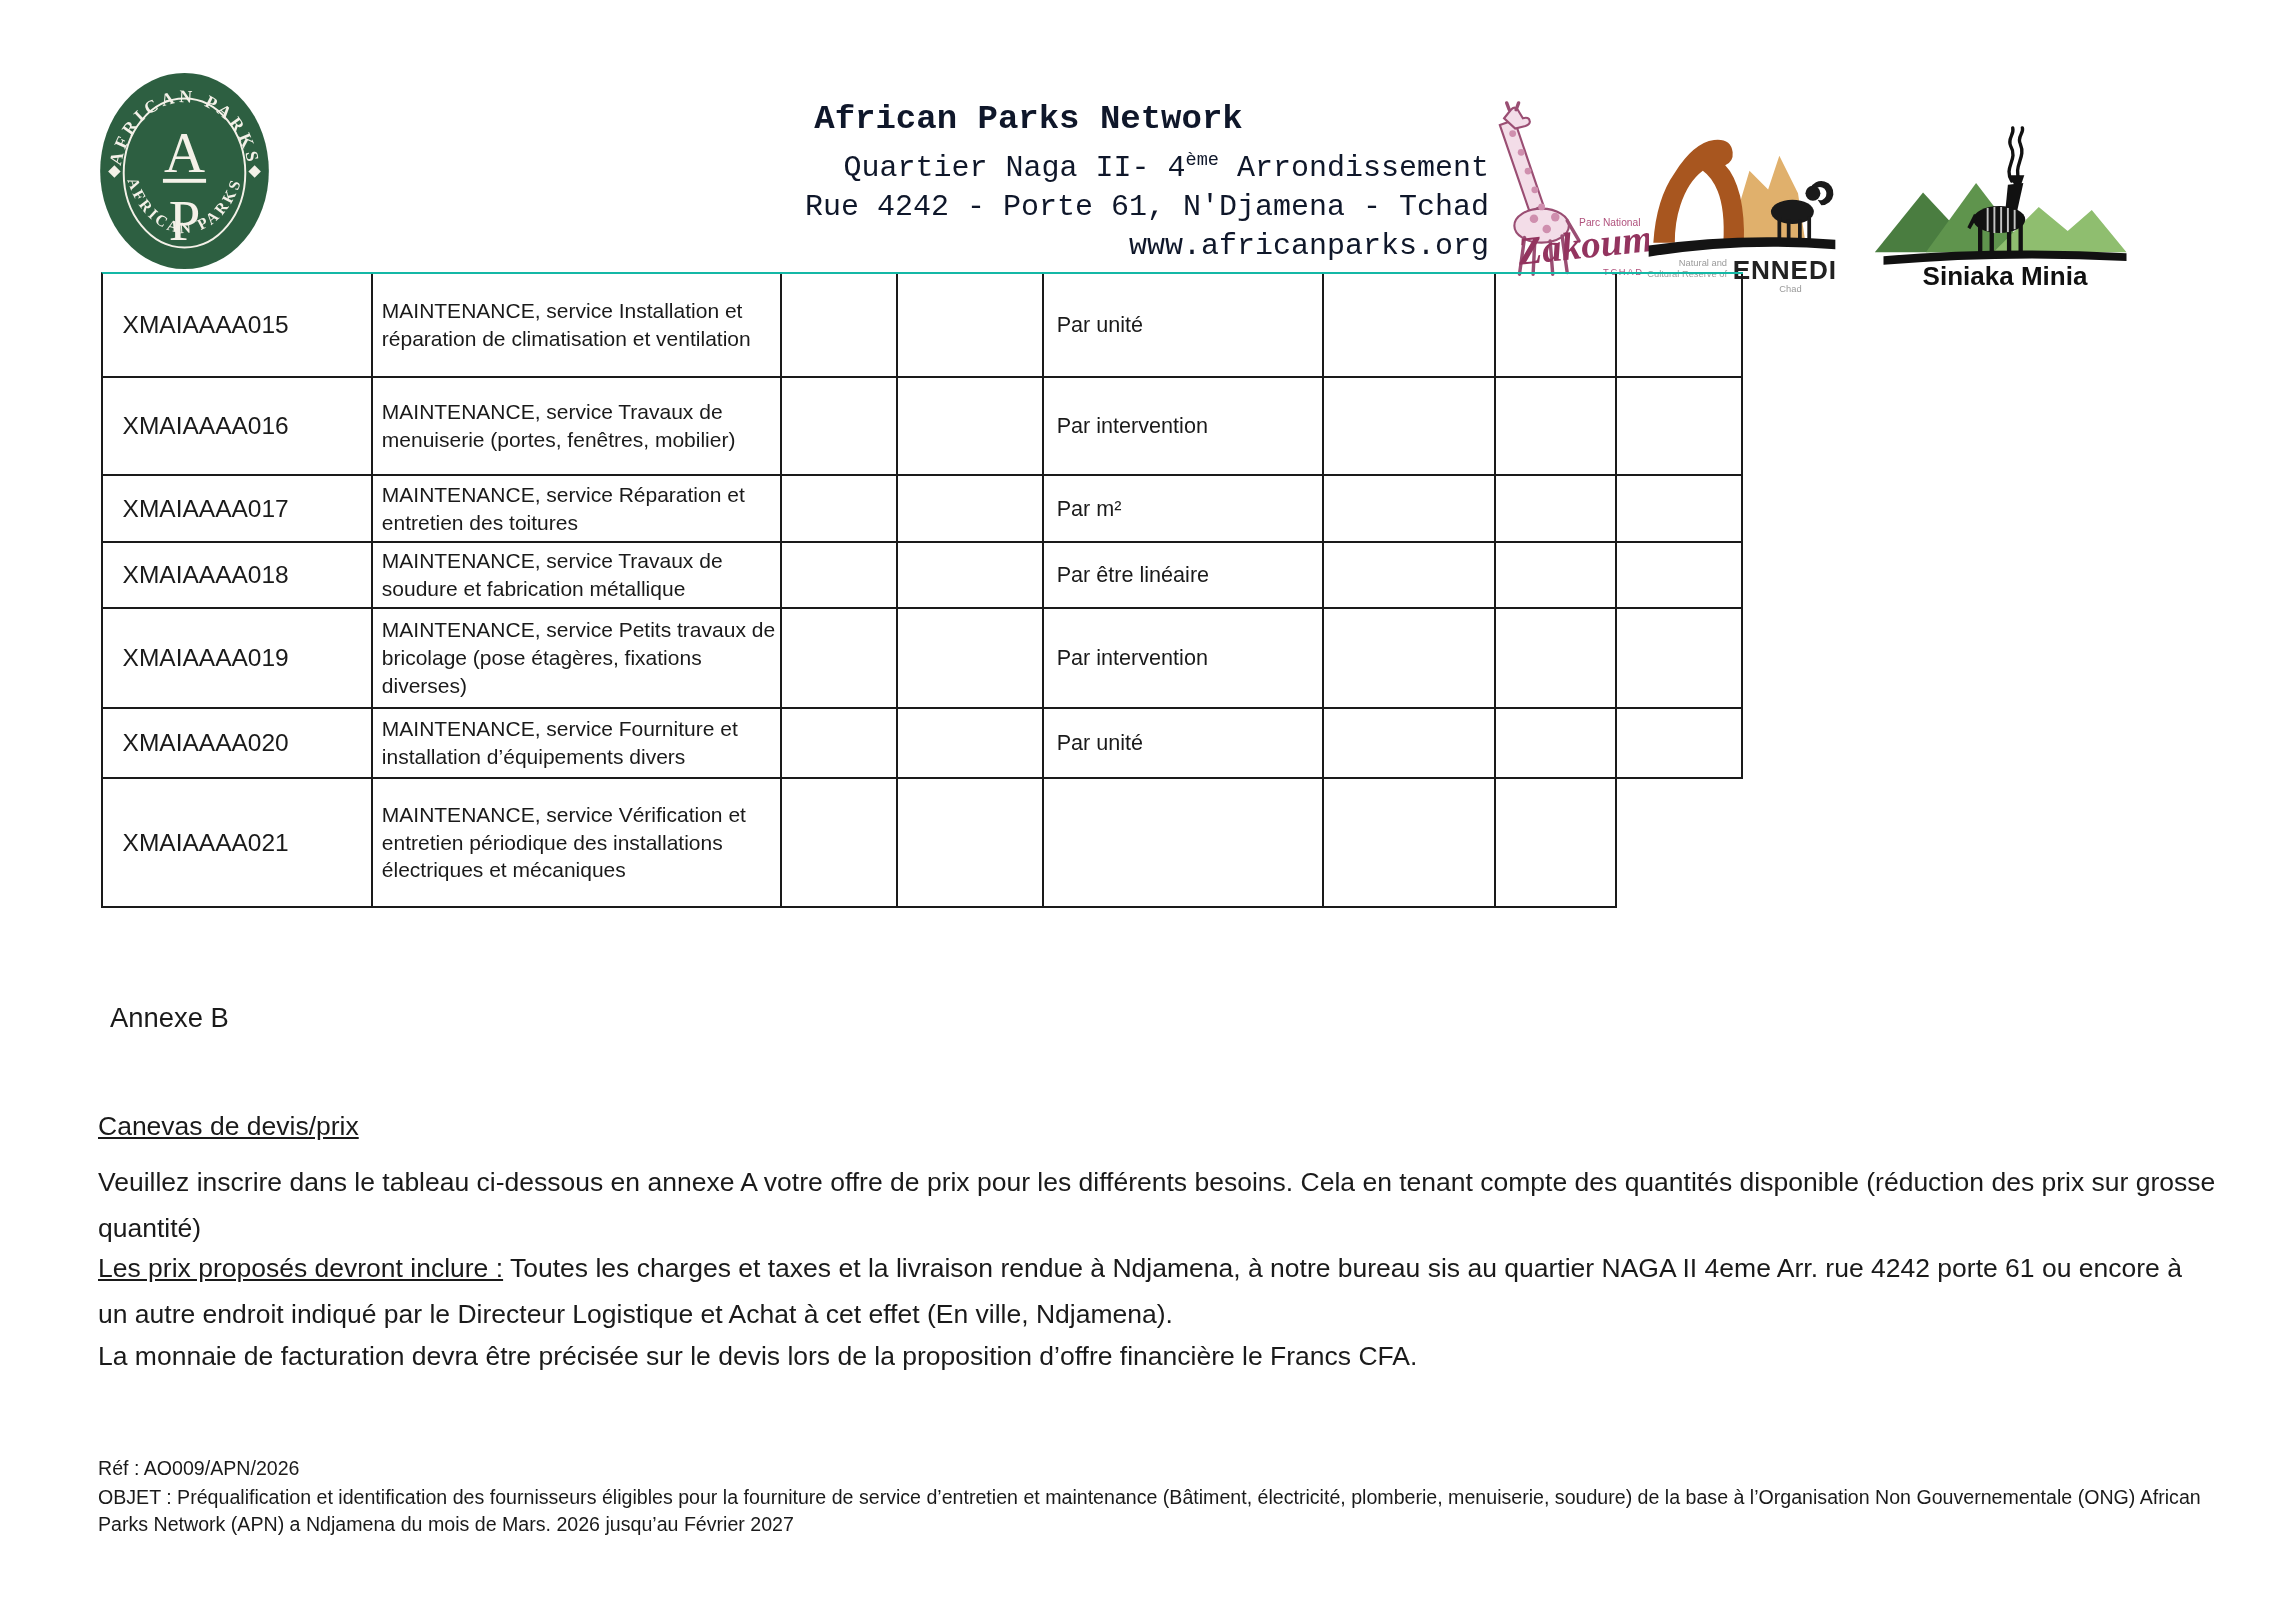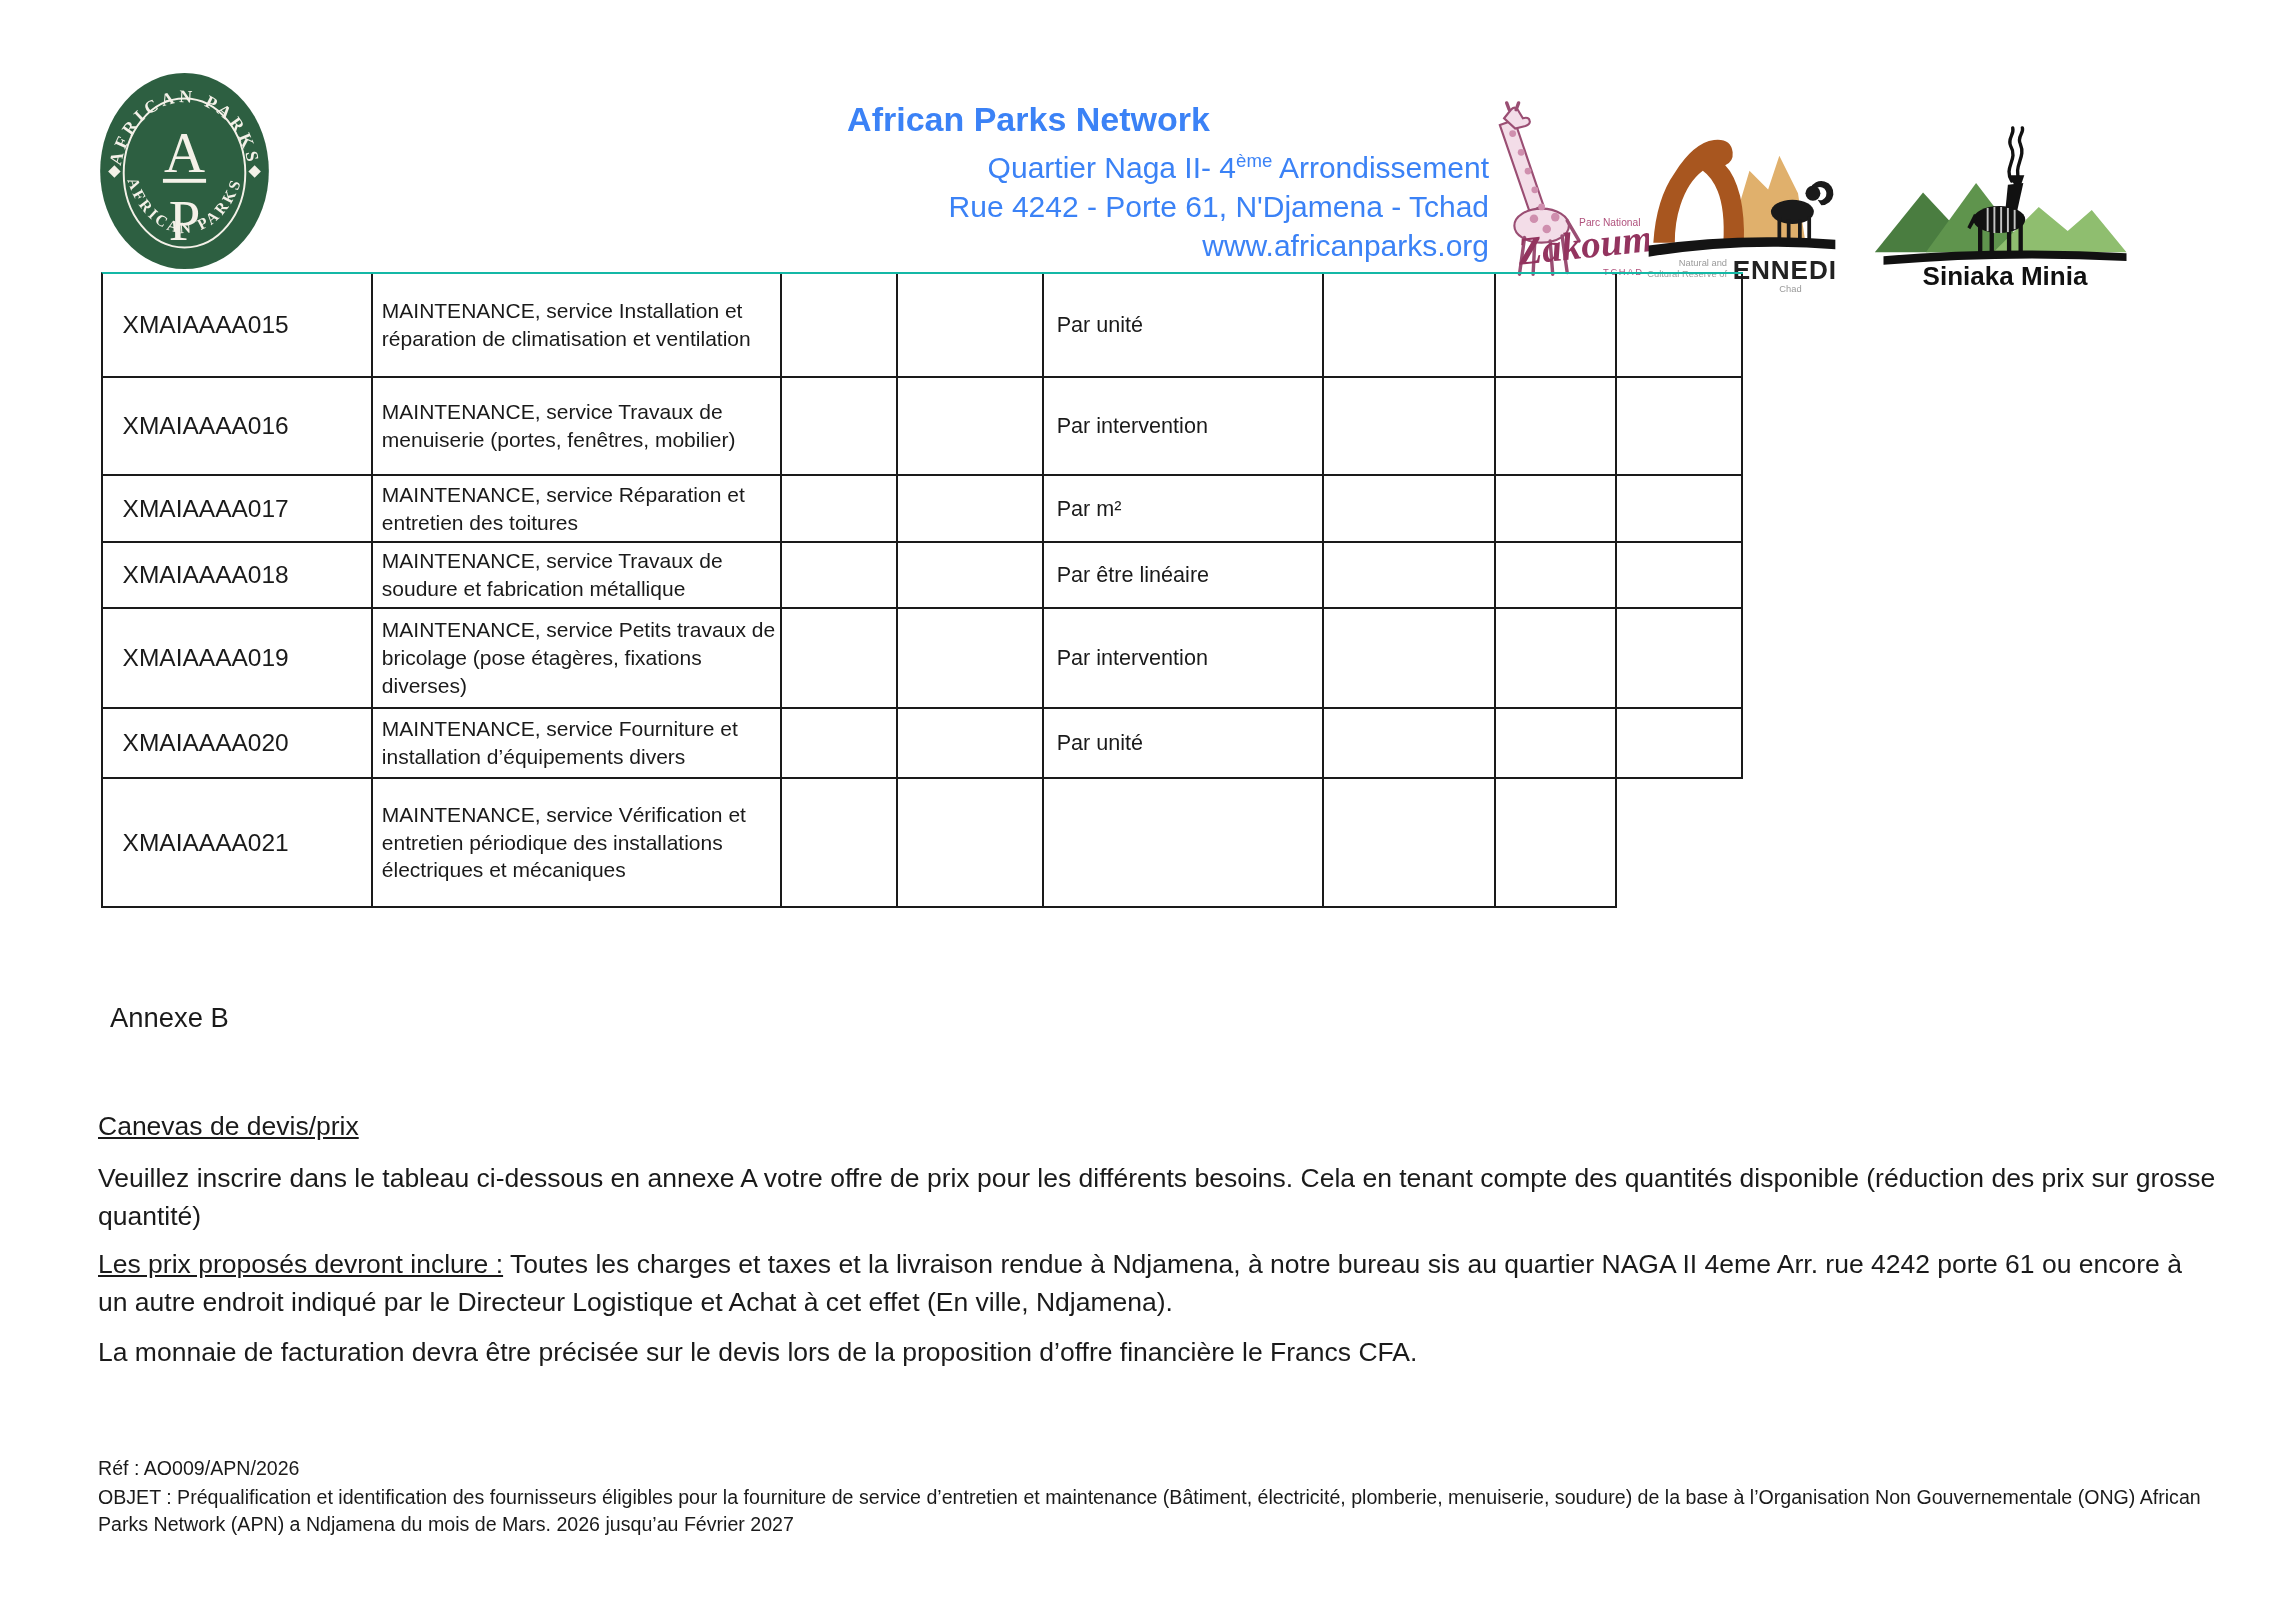--- a/index.html
+++ b/index.html
@@ -1,21 +1,21 @@
 <!DOCTYPE html>
 <html><head>
 <meta charset="utf-8">
 <style>
   html,body{margin:0;padding:0;background:#ffffff;}
   #page{position:relative;width:2293px;height:1621px;background:#ffffff;
         font-family:"Liberation Sans",sans-serif;color:#1a1a1a;overflow:hidden;}
 
   
   .hdr-center{position:absolute;left:568px;top:98px;width:921px;text-align:center;
-              font-family:Liberation Sans, sans-serif;color:#3b82f6;}
+              font-family:Liberation Mono, monospace;color:#0f172a;}
   .hdr-title{font-size:34px;font-weight:bold;line-height:43px;}
   .hdr-line{font-size:30px;line-height:39px;text-align:right;}
   .hdr-line sup{font-size:18.6px;}
   .ap-badge{position:absolute;left:98px;top:71px;}
   .zakouma{position:absolute;left:1453px;top:96px;}
   .ennedi{position:absolute;left:1639px;top:98px;}
   .siniaka{position:absolute;left:1870px;top:125px;}
 
   
   .price-table{position:absolute;left:101px;top:272px;
@@ -25,21 +25,21 @@
      border-left:2px solid #1a1a1a;border-top:2px solid #14b8a6;}
   .cell{border-right:2px solid #1a1a1a;border-bottom:2px solid #1a1a1a;
         display:flex;align-items:center;box-sizing:border-box;}
   .cell.code{padding-left:19.6px;font-size:24.5px;}
   .cell.desc{padding:5.9px 3.9px 5.9px 8.8px;font-size:21px;line-height:1.32;}
   .cell.unit{padding-left:12.7px;font-size:21.6px;text-align:center;}
 
   
   .annexe{position:absolute;left:110px;top:1002px;font-size:27.4px;}
   .canevas{position:absolute;left:98px;top:1111px;font-size:26.5px;text-decoration:underline;}
-  .para{position:absolute;left:98px;width:2119px;font-size:26.5px;line-height:38px;}
+  .para{position:absolute;left:98px;width:2119px;font-size:26.5px;line-height:46px;}
   .p1{top:1159px;}
   .p2{top:1245px;}
   .p3{top:1333px;}
   .lead-underline{text-decoration:underline;}
   .footer-ref{position:absolute;left:98px;top:1457px;font-size:19.6px;}
   .footer-objet{position:absolute;left:98px;top:1484px;width:2125px;font-size:19.6px;line-height:26.5px;}
 
   svg text{font-family:"Liberation Sans",sans-serif;}
   svg .serif{font-family:"Liberation Serif",serif;}
 </style>

